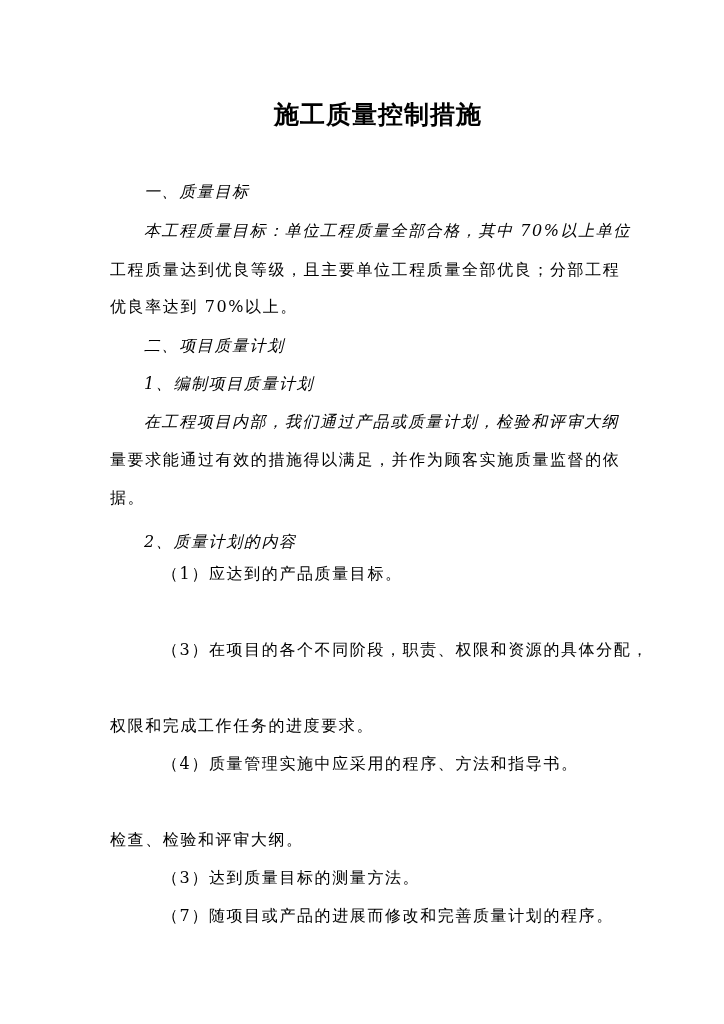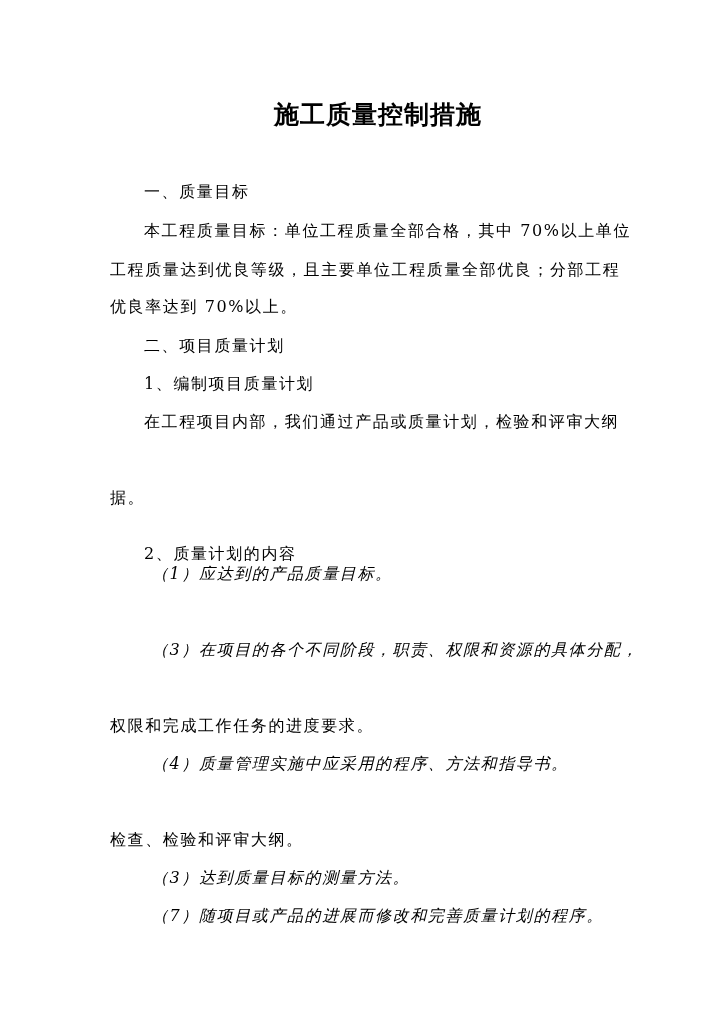--- a/index.html
+++ b/index.html
@@ -38,38 +38,39 @@
     }
     .line {
       position: absolute;
       left: 110px;
       width: 500px;
       font-size: 16px;
       line-height: 20px;
       white-space: nowrap;
       letter-spacing: 1.6px;
     }
-    .indent { left: 144px; }
-    .indent2 { left: 152px; font-style: italic; }
+    .indent { left: 144px; font-style: italic; }
+    .indent2 { left: 162px; }
   </style>
 </head>
 <body>
 
 <div class="page">
   <div class="title">施工质量控制措施</div>
 
   <div class="line indent" style="top:182px">一、质量目标</div>
   <div class="line indent" style="top:221px">本工程质量目标：单位工程质量全部合格，其中 70%以上单位</div>
   <div class="line" style="top:260px">工程质量达到优良等级，且主要单位工程质量全部优良；分部工程</div>
   <div class="line" style="top:297px">优良率达到 70%以上。</div>
   <div class="line indent" style="top:336px">二、项目质量计划</div>
   <div class="line indent" style="top:374px">1、编制项目质量计划</div>
   <div class="line indent" style="top:412px">在工程项目内部，我们通过产品或质量计划，检验和评审大纲</div>
+  <div class="line" style="top:450px">量要求能通过有效的措施得以满足，并作为顾客实施质量监督的依</div>
   <div class="line" style="top:488px">据。</div>
-  <div class="line indent" style="top:544px">2、质量计划的内容</div>
+  <div class="line indent" style="top:532px">2、质量计划的内容</div>
   <div class="line indent2" style="top:564px">（1）应达到的产品质量目标。</div>
   <div class="line indent2" style="top:640px">（3）在项目的各个不同阶段，职责、权限和资源的具体分配，</div>
   <div class="line" style="top:716px">权限和完成工作任务的进度要求。</div>
   <div class="line indent2" style="top:754px">（4）质量管理实施中应采用的程序、方法和指导书。</div>
   <div class="line" style="top:830px">检查、检验和评审大纲。</div>
   <div class="line indent2" style="top:868px">（3）达到质量目标的测量方法。</div>
   <div class="line indent2" style="top:906px">（7）随项目或产品的进展而修改和完善质量计划的程序。</div>
 </div>
 
 </body></html>

